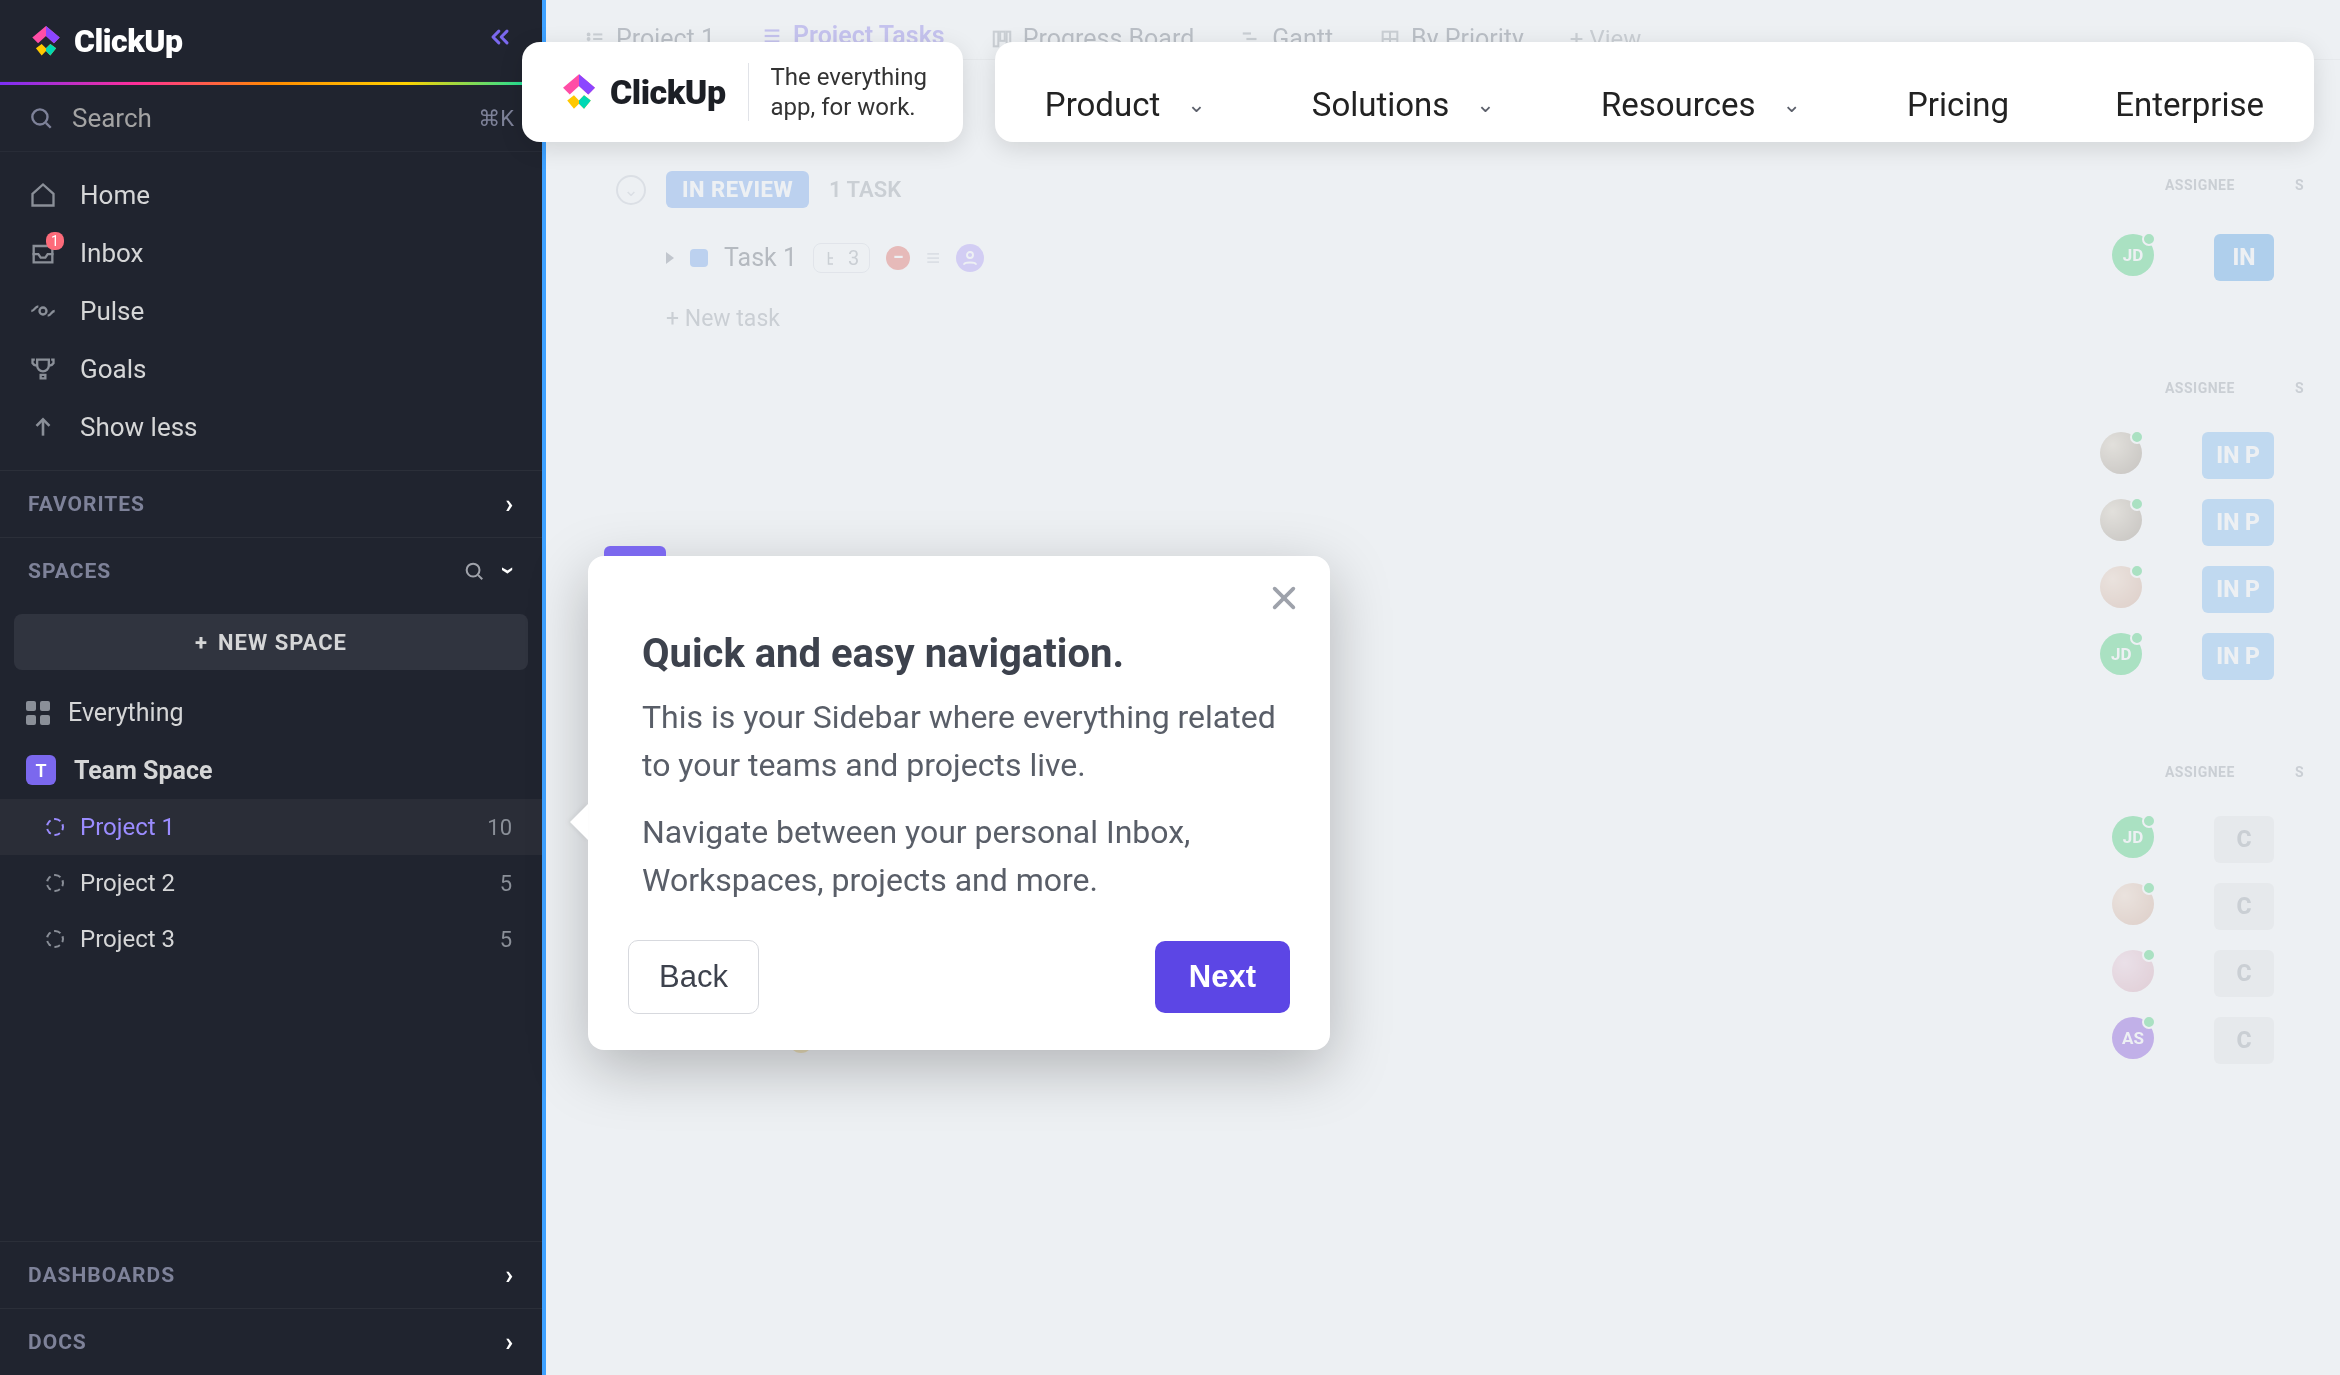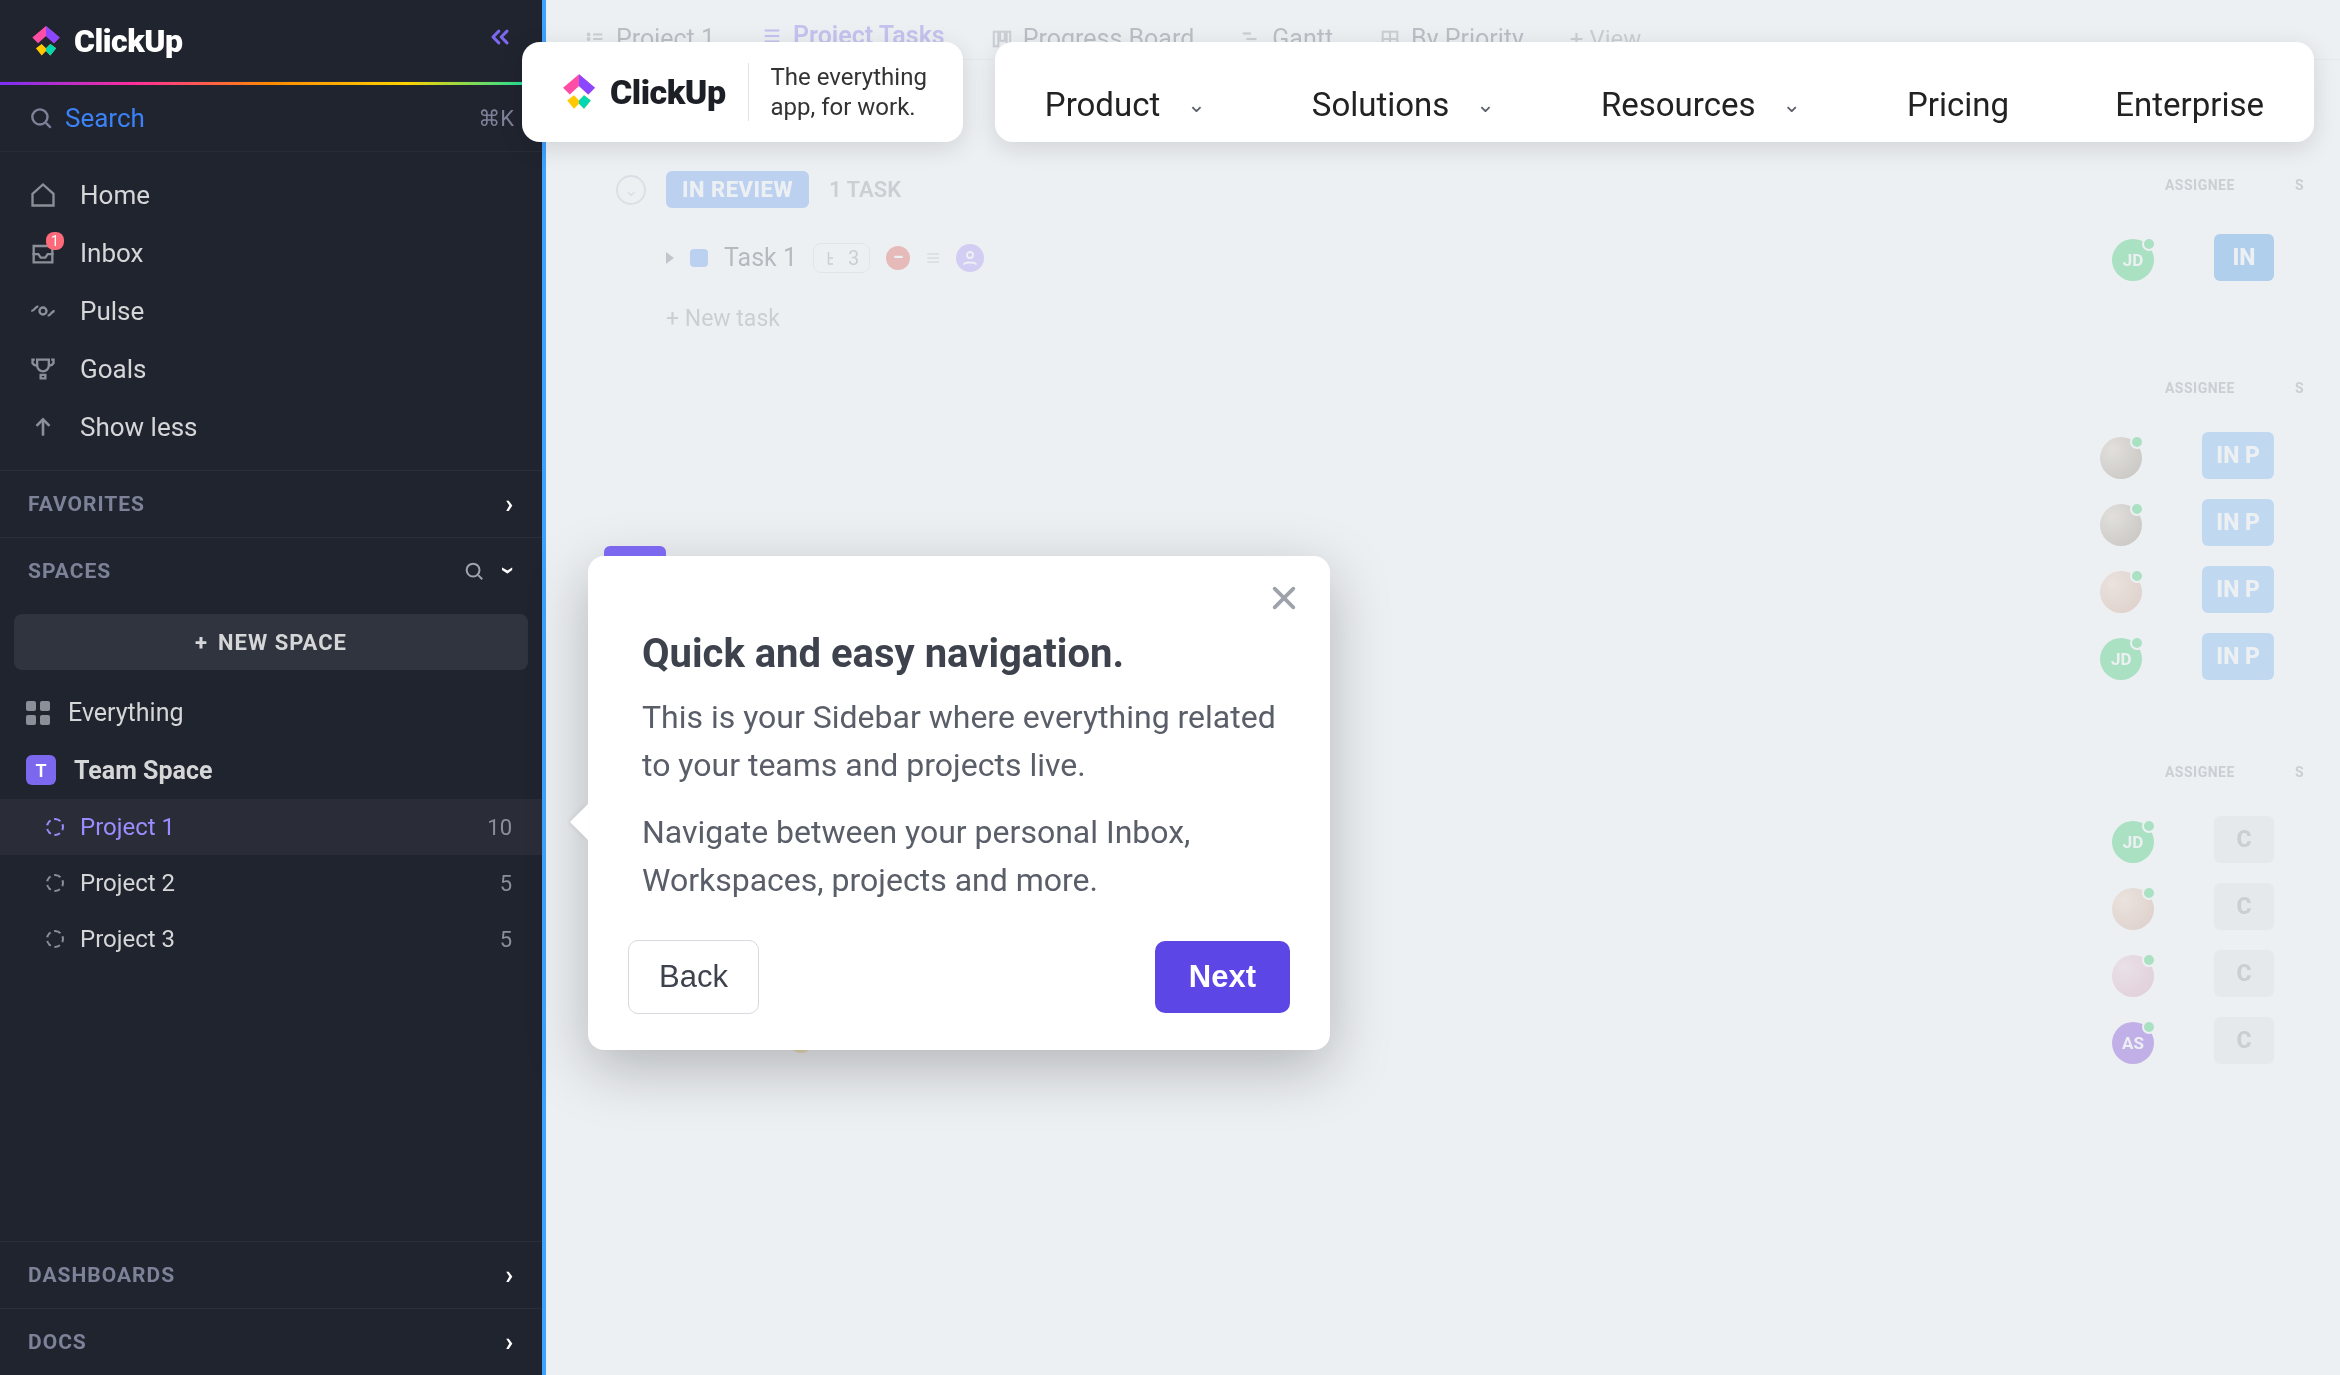--- a/index.html
+++ b/index.html
@@ -8,21 +8,21 @@
   .app{display:flex;width:2340px;height:1375px;position:relative;}
   
   .sidebar{width:542px;background:#20242f;color:#d5d6d7;display:flex;flex-direction:column;position:relative;z-index:5;}
   .sb-top{display:flex;align-items:center;justify-content:space-between;height:82px;padding:0 28px;border-bottom:1px solid rgba(255,255,255,.03);}
   .logo{display:flex;align-items:center;gap:10px;}
   .logo svg{display:block;}
   .logo-text{font-weight:900;font-size:32px;color:#fff;letter-spacing:-.5px;}
   .collapse-btn{color:#7b68ee;font-size:30px;cursor:pointer;}
   .gradient-line{height:3px;background:linear-gradient(90deg,#7b2ff7,#ff2e9a,#ff8a00,#ffd200,#00e3ae);}
   .search-row{display:flex;align-items:center;justify-content:space-between;padding:18px 28px;border-bottom:1px solid rgba(255,255,255,0.04);}
-  .search-left{display:flex;align-items:center;gap:11px;color:#3b82f6;font-size:26px;}
+  .search-left{display:flex;align-items:center;gap:18px;color:#a3a3a3;font-size:26px;}
   .search-left svg{flex:0 0 auto;}
   .shortcut{color:#7e8299;font-size:22px;}
   .nav-primary{padding:14px 0;}
   .nav-item{display:flex;align-items:center;gap:22px;padding:14px 28px;font-size:26px;color:#d5d6d7;cursor:pointer;position:relative;}
   .nav-item-icon{width:30px;height:30px;display:flex;align-items:center;justify-content:center;color:#8a8f98;flex:0 0 auto;position:relative;}
   .badge-small{position:absolute;top:-6px;right:-6px;background:#fd6b7a;color:#fff;border-radius:8px;font-size:14px;min-width:18px;height:18px;display:flex;align-items:center;justify-content:center;padding:0 4px;}
   .section-header{display:flex;align-items:center;justify-content:space-between;padding:18px 28px;border-top:1px solid rgba(255,255,255,0.05);color:#7e8299;font-size:21px;font-weight:700;letter-spacing:1px;cursor:pointer;}
   .section-header .chev{font-size:26px;color:#fff;}
   .spaces-header-right{display:flex;align-items:center;gap:20px;color:#a0a3ab;}
   .new-space-btn{margin:10px 14px 14px;background:#30343f;color:#d5d6d7;border-radius:8px;height:56px;display:flex;align-items:center;justify-content:center;gap:10px;font-size:22px;font-weight:700;letter-spacing:1px;cursor:pointer;}
@@ -56,21 +56,21 @@
   .task-row{display:flex;align-items:center;gap:16px;padding:10px 30px 10px 84px;font-size:25px;color:#444a55;justify-content:space-between;}
   .task-left{display:flex;align-items:center;gap:16px;}
   .task-box{width:18px;height:18px;border-radius:4px;background:#5a97f2;}
   .task-box.grey{background:#cfd3dc;}
   .triangle{width:0;height:0;border-left:8px solid #6d7380;border-top:6px solid transparent;border-bottom:6px solid transparent;}
   .subtasks-pill{border:1px solid #d5d8e0;border-radius:8px;padding:2px 10px;display:flex;align-items:center;gap:6px;font-size:20px;color:#8a8f98;}
   .ico-red{width:24px;height:24px;border-radius:50%;background:#e74c3c;color:#fff;font-size:16px;display:flex;align-items:center;justify-content:center;font-weight:900;}
   .ico-yellow{width:24px;height:24px;border-radius:50%;background:#f6c342;color:#fff;font-size:16px;display:flex;align-items:center;justify-content:center;font-weight:900;}
   .ico-lines{color:#c3c7cf;font-size:24px;}
   .ico-user{width:28px;height:28px;border-radius:50%;background:#a58bff;color:#fff;display:flex;align-items:center;justify-content:center;font-size:18px;}
-  .task-right{display:flex;align-items:flex-end;gap:60px;}
+  .task-right{display:flex;align-items:flex-start;gap:60px;}
   .avatar{width:42px;height:42px;border-radius:50%;background:#1ecb5c;color:#fff;display:flex;align-items:center;justify-content:center;font-size:17px;font-weight:700;position:relative;}
   .avatar.photo1{background:radial-gradient(circle at 30% 30%,#d8c8b0,#7d6a55);}
   .avatar.photo2{background:radial-gradient(circle at 30% 30%,#f4d1b8,#c98e70);}
   .avatar.photo3{background:radial-gradient(circle at 30% 30%,#f3c9da,#d28a9b);}
   .avatar.dark{background:#6d28d9;}
   .avatar .dot-on{position:absolute;right:-2px;top:-2px;width:14px;height:14px;background:#1ecb5c;border:2px solid #fff;border-radius:50%;}
   .status-chip{background:#2f8fe6;color:#fff;font-weight:800;font-size:23px;padding:10px 14px;border-radius:6px;min-width:60px;text-align:center;}
   .status-chip.light{background:#6ab3f4;}
   .status-chip.grey{background:#e8e8e8;color:#8a8f98;padding:10px 18px;}
   .newtask-inline{padding:14px 84px;color:#8a8f98;font-size:23px;cursor:pointer;}

